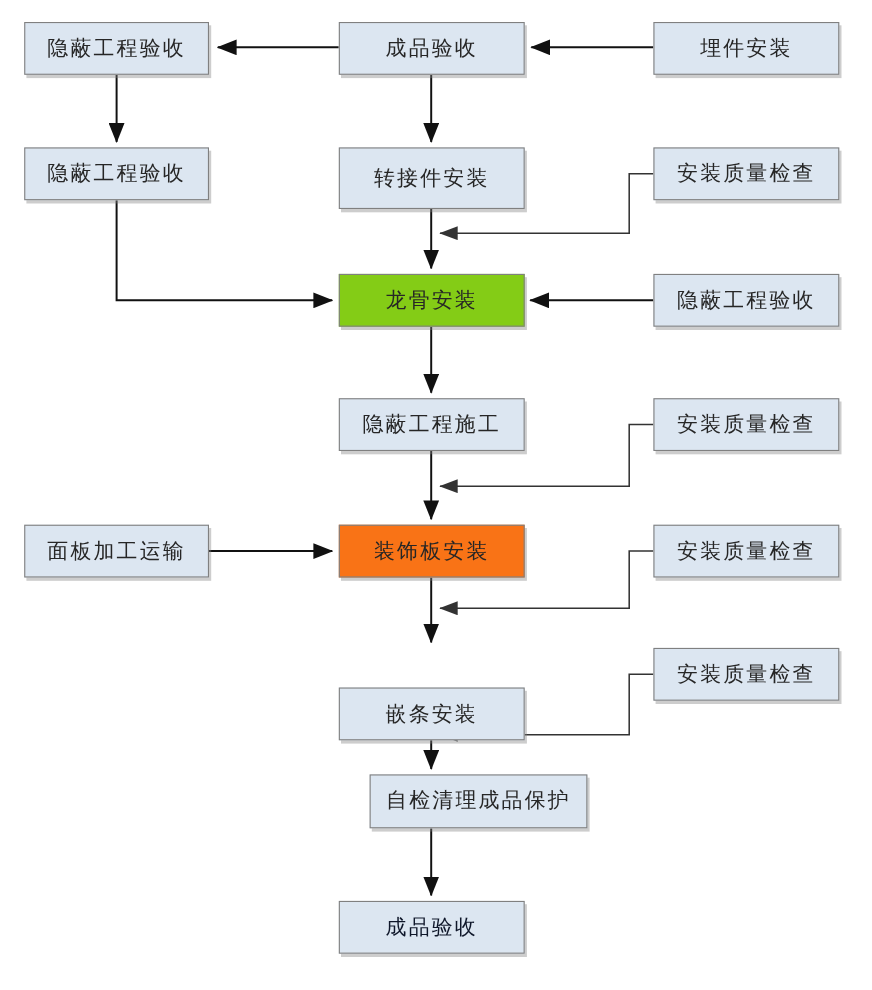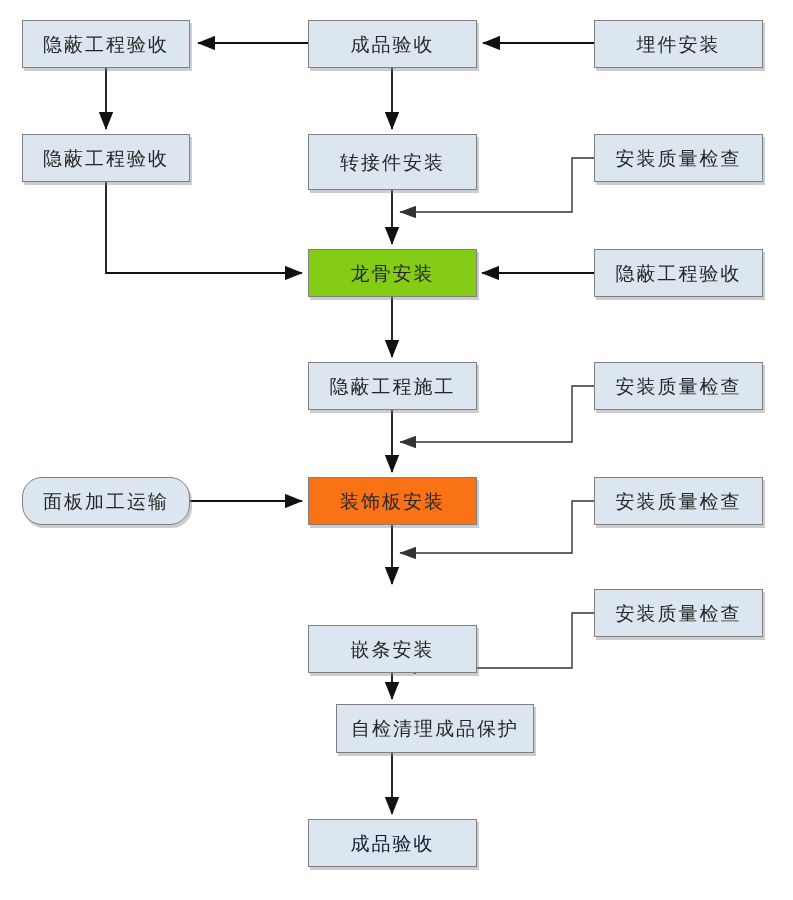--- a/index.html
+++ b/index.html
@@ -77,21 +77,21 @@
       <div class="node" style="left: 22px; top: 20px; width: 168px; height: 48px; background: rgb(220, 230, 241); border-color: rgb(128, 128, 128); color: rgb(38, 38, 38);">隐蔽工程验收</div>
       <div class="node" style="left: 308px; top: 20px; width: 169px; height: 48px; background: rgb(220, 230, 241); border-color: rgb(128, 128, 128); color: rgb(38, 38, 38);">成品验收</div>
       <div class="node" style="left: 594px; top: 20px; width: 169px; height: 48px; background: rgb(220, 230, 241); border-color: rgb(128, 128, 128); color: rgb(38, 38, 38);">埋件安装</div>
       <div class="node" style="left: 22px; top: 134px; width: 168px; height: 48px; background: rgb(220, 230, 241); border-color: rgb(128, 128, 128); color: rgb(38, 38, 38);">隐蔽工程验收</div>
       <div class="node" style="left: 308px; top: 134px; width: 169px; height: 56px; background: rgb(220, 230, 241); border-color: rgb(128, 128, 128); color: rgb(38, 38, 38);">转接件安装</div>
       <div class="node" style="left: 594px; top: 134px; width: 169px; height: 48px; background: rgb(220, 230, 241); border-color: rgb(128, 128, 128); color: rgb(38, 38, 38);">安装质量检查</div>
       <div class="node" style="left: 308px; top: 249px; width: 169px; height: 48px; background: #84cc16; border-color: rgb(128, 128, 128); color: rgb(38, 38, 38);">龙骨安装</div>
       <div class="node" style="left: 594px; top: 249px; width: 169px; height: 48px; background: rgb(220, 230, 241); border-color: rgb(128, 128, 128); color: rgb(38, 38, 38);">隐蔽工程验收</div>
       <div class="node" style="left: 308px; top: 362px; width: 169px; height: 48px; background: rgb(220, 230, 241); border-color: rgb(128, 128, 128); color: rgb(38, 38, 38);">隐蔽工程施工</div>
       <div class="node" style="left: 594px; top: 362px; width: 169px; height: 48px; background: rgb(220, 230, 241); border-color: rgb(128, 128, 128); color: rgb(38, 38, 38);">安装质量检查</div>
-      <div class="node" style="left: 22px; top: 477px; width: 168px; height: 48px; background: rgb(220, 230, 241); border-color: rgb(128, 128, 128); color: rgb(38, 38, 38); border-radius: 20px;">面板加工运输</div>
+      <div class="node" style="left: 22px; top: 477px; width: 168px; height: 48px; background: rgb(220, 230, 241); border-color: rgb(128, 128, 128); color: rgb(38, 38, 38);">面板加工运输</div>
       <div class="node" style="left: 308px; top: 477px; width: 169px; height: 48px; background: #f97316; border-color: rgb(128, 128, 128); color: rgb(38, 38, 38);">装饰板安装</div>
       <div class="node" style="left: 594px; top: 477px; width: 169px; height: 48px; background: rgb(220, 230, 241); border-color: rgb(128, 128, 128); color: rgb(38, 38, 38);">安装质量检查</div>
       <div class="node" style="left: 308px; top: 589px; width: 169px; height: 48px; background: rgb(220, 230, 241); border-color: rgb(128, 128, 128); color: rgb(38, 38, 38); margin-top: 36px;">嵌条安装</div>
       <div class="node" style="left: 594px; top: 589px; width: 169px; height: 48px; background: rgb(220, 230, 241); border-color: rgb(128, 128, 128); color: rgb(38, 38, 38);">安装质量检查</div>
       <div class="node" style="left: 289px; top: 704px; width: 198px; height: 49px; background: rgb(220, 230, 241); border-color: rgb(128, 128, 128); color: rgb(38, 38, 38); margin-left: 47px;">自检清理成品保护</div>
       <div class="node" style="left: 308px; top: 819px; width: 169px; height: 48px; background: rgb(220, 230, 241); border-color: rgb(128, 128, 128); color: #0f172a;">成品验收</div>
     </div>
 </div>
 
 </body></html>

